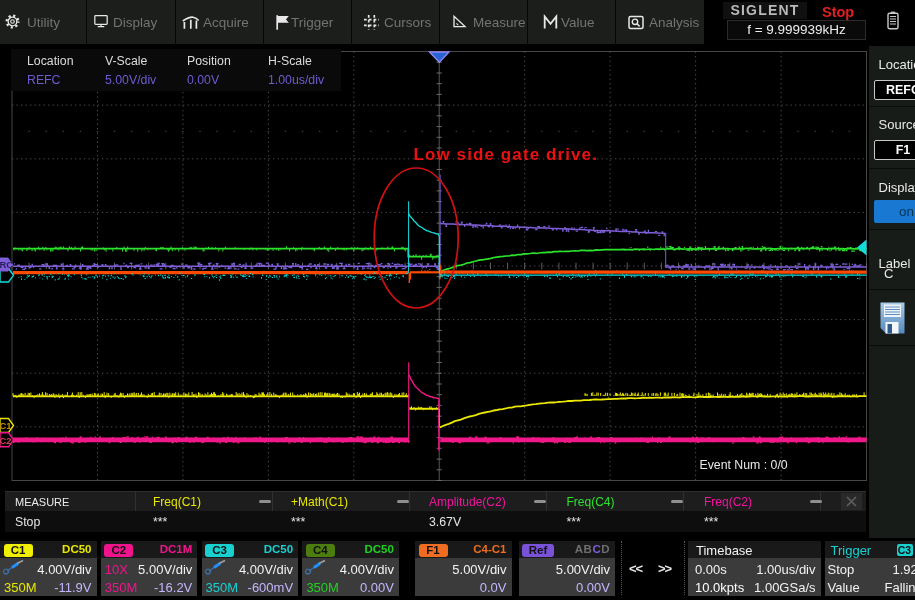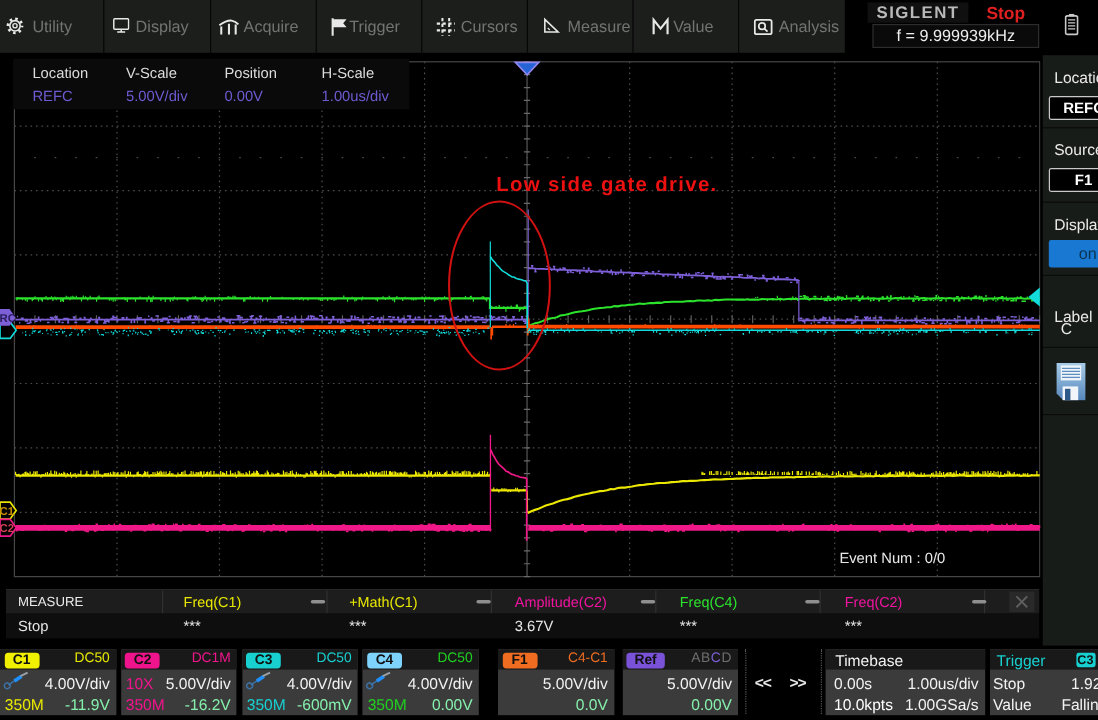--- a/index.html
+++ b/index.html
@@ -29,24 +29,24 @@
 #mhead{position:absolute;left:0;top:0;width:861px;height:19px;background:#1d1d1d}
 .mcol{position:absolute;top:3px;font-size:12px}
 .mval{position:absolute;top:23px;font-size:12.3px;color:#e6e6e6}
 .mdash{position:absolute;top:8px;width:12px;height:3px;background:#8f8f8f;border-radius:1.5px}
 .mvline{position:absolute;top:0;width:1px;height:19px;background:#303030}
 #mclose{position:absolute;left:836px;top:1px;width:21px;height:17px;background:#292929}
 
 .chbox{position:absolute;top:541px;height:54.5px;background:#3b3b3b;overflow:hidden}
 .chtop{position:absolute;left:0;top:0;width:100%;height:16.5px;background:#191919}
 .badge{position:absolute;left:3.5px;top:2.5px;width:29px;height:13px;border-radius:3px;color:#101010;font-size:11.5px;font-weight:700;text-align:center;line-height:13px}
-.chcpl{position:absolute;right:5px;top:2px;font-size:11.5px;font-weight:400}
+.chcpl{position:absolute;right:5px;top:2px;font-size:11.5px;font-weight:700}
 .chvdiv{position:absolute;right:5px;top:21px;font-size:13px;color:#f2f2f2}
 .chrow3l{position:absolute;left:4px;top:38.5px;font-size:13px}
-.chrow3r{position:absolute;right:5px;top:38.5px;font-size:13px;color:#86efac}
+.chrow3r{position:absolute;right:5px;top:38.5px;font-size:13px;color:#c4b5fd}
 .ch10x{position:absolute;left:4px;top:21px;font-size:13px}
 </style></head>
 <body>
 
 <div id="menubar"></div>
 <div class="micon" style="left:5px"><svg width="15" height="15" viewBox="0 0 17 17">
       <circle cx="8.5" cy="8.5" r="4.9" fill="none" stroke="#e8e8e8" stroke-width="1.5"></circle>
       <circle cx="8.5" cy="8.5" r="6.6" fill="none" stroke="#e8e8e8" stroke-width="2.6" stroke-dasharray="2.4,2.95" stroke-dashoffset="1"></circle>
       <circle cx="8.5" cy="8.5" r="2" fill="none" stroke="#e8e8e8" stroke-width="1.3"></circle>
     </svg></div>
@@ -272,21 +272,21 @@
         <path d="M2,14 q-1.5,-3 2,-4 q4,1 2,4 q-2,2 -4,0 Z M5,12 L12,7" fill="none" stroke="#3c72a8" stroke-width="1.2"></path>
         <path d="M10,8.5 L16,4.5" stroke="#1e90ff" stroke-width="3"></path>
         <path d="M15,4.5 L21,1.5" stroke="#9aa0a6" stroke-width="1.6"></path>
       </svg></div>
     <span class="chvdiv">4.00V/div</span>
     <span class="chrow3l" style="color:#18d0d0">350M</span>
     <span class="chrow3r">-600mV</span>
   </div>
 <div class="chbox" style="left:302.4px;width:96.5px">
     <div class="chtop"></div>
-    <div class="badge" style="background:#7dd3fc">C4</div>
+    <div class="badge" style="background:#4d7c0f">C4</div>
     <span class="chcpl" style="color:#20d020">DC50</span>
     <div class="abs" style="left:2px;top:18px"><svg width="24" height="17" viewBox="0 0 24 17">
         <path d="M2,14 q-1.5,-3 2,-4 q4,1 2,4 q-2,2 -4,0 Z M5,12 L12,7" fill="none" stroke="#3c72a8" stroke-width="1.2"></path>
         <path d="M10,8.5 L16,4.5" stroke="#1e90ff" stroke-width="3"></path>
         <path d="M15,4.5 L21,1.5" stroke="#9aa0a6" stroke-width="1.6"></path>
       </svg></div>
     <span class="chvdiv">4.00V/div</span>
     <span class="chrow3l" style="color:#20d020">350M</span>
     <span class="chrow3r">0.00V</span>
   </div>

